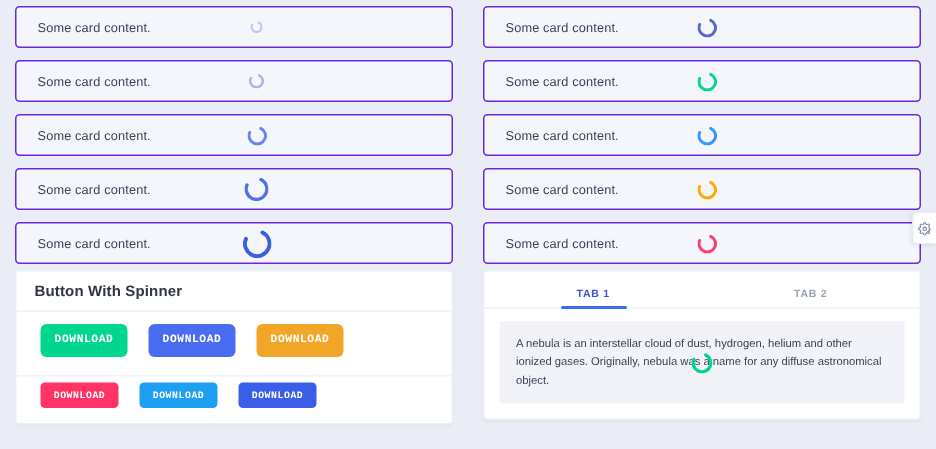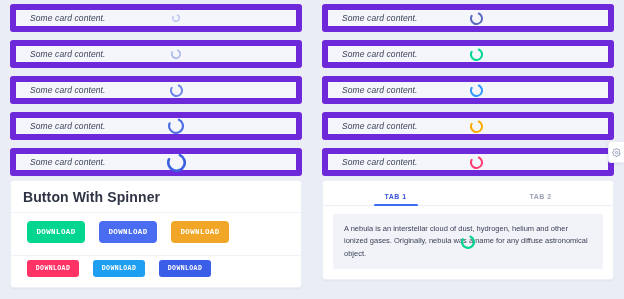--- a/index.html
+++ b/index.html
@@ -10,28 +10,27 @@
     overflow: hidden;
   }
   .page { position: relative; width: 624px; height: 299px; background: #eaedf5; }
 
   .columns { display: flex; gap: 0; padding: 4px 0 0 0; }
   .col { width: 312px; padding: 0 10px; display: flex; flex-direction: column; gap: 8px; }
 
   
   .spin-card {
     background: #f4f6fb;
-    border: 6px solid #6d28d9;
+    border: 1px solid #6d28d9;
     border-radius: 3px;
     height: 28px;
     display: flex;
     align-items: center;
     padding: 0 14px;
     position: relative;
-    font-style: italic;
   }
   .spin-card .label {
     font-size: 8.5px;
     color: #3c4257;
     letter-spacing: .1px;
     white-space: nowrap;
   }
   .spin-holder {
     position: absolute;
     left: 148px;
@@ -54,21 +53,21 @@
   .panel {
     background: #ffffff;
     border: 1px solid #edf0f7;
     border-radius: 3px;
     box-shadow: 0 1px 2px rgba(44,51,73,.05);
     overflow: hidden;
   }
   .panel-head {
     padding: 8px 12px 7px;
     border-bottom: 1px solid #eef1f7;
-    font-size: 14px;
+    font-size: 10px;
     color: #2f3545;
     font-weight: bold;
     letter-spacing: .1px;
   }
 
   .btn-row { display: flex; align-items: center; gap: 14px; }
   .btn-row.top { padding: 8px 0 12px 16px; }
   .btn-row.bottom-row { padding: 4px 0 10px 16px; border-top: 1px solid #f0f2f8; margin-top: 0; }
 
   .btn {

